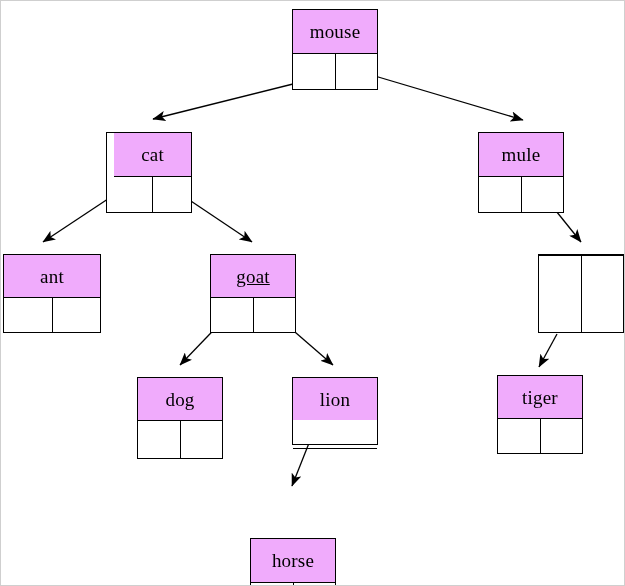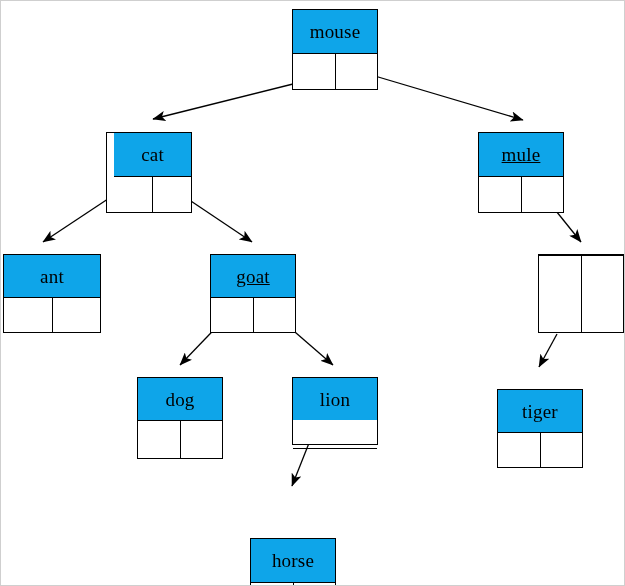--- a/index.html
+++ b/index.html
@@ -35,21 +35,21 @@
   }
   .node-label {
     flex: 0 0 auto;
     display: flex;
     align-items: center;
     justify-content: center;
     font-size: 19px;
     color: #000000;
     line-height: 1;
     letter-spacing: 0.2px;
-    background: #0ea5e9;
+    background: #f0abfc;
   }
   .node-pointers {
     flex: 1 1 auto;
     display: flex;
     border-top: 1.6px solid #000000;
   }
   .ptr {
     flex: 1 1 50%;
     background: transparent;
   }
@@ -89,21 +89,21 @@
           <div class="ptr right"></div>
         </div>
       </div>
       <div class="node" style="left: 105px; top: 131px; width: 86px; height: 81px; padding-left: 7px;">
         <div class="node-label" style="height: 43px;">cat</div>
         <div class="node-pointers">
           <div class="ptr left"></div>
           <div class="ptr right"></div>
         </div>
       </div>
-      <div class="node" style="left: 477px; top: 131px; width: 86px; height: 81px; text-decoration: underline;">
+      <div class="node" style="left: 477px; top: 131px; width: 86px; height: 81px;">
         <div class="node-label" style="height: 43px;">mule</div>
         <div class="node-pointers">
           <div class="ptr left"></div>
           <div class="ptr right"></div>
         </div>
       </div>
       <div class="node" style="left: 2px; top: 253px; width: 98px; height: 79px;">
         <div class="node-label" style="height: 42px;">ant</div>
         <div class="node-pointers">
           <div class="ptr left"></div>
@@ -130,21 +130,21 @@
           <div class="ptr right"></div>
         </div>
       </div>
       <div class="node" style="left: 291px; top: 376px; width: 86px; height: 68px; gap: 28px;">
         <div class="node-label" style="height: 42px;">lion</div>
         <div class="node-pointers">
           <div class="ptr left"></div>
           <div class="ptr right"></div>
         </div>
       </div>
-      <div class="node" style="left: 496px; top: 388px; width: 86px; height: 79px;">
+      <div class="node" style="left: 496px; top: 374px; width: 86px; height: 79px;">
         <div class="node-label" style="height: 42px;">tiger</div>
         <div class="node-pointers">
           <div class="ptr left"></div>
           <div class="ptr right"></div>
         </div>
       </div>
       <div class="node" style="left: 249px; top: 497px; width: 86px; height: 80px; margin-top: 40px;">
         <div class="node-label" style="height: 43px;">horse</div>
         <div class="node-pointers">
           <div class="ptr left"></div>

